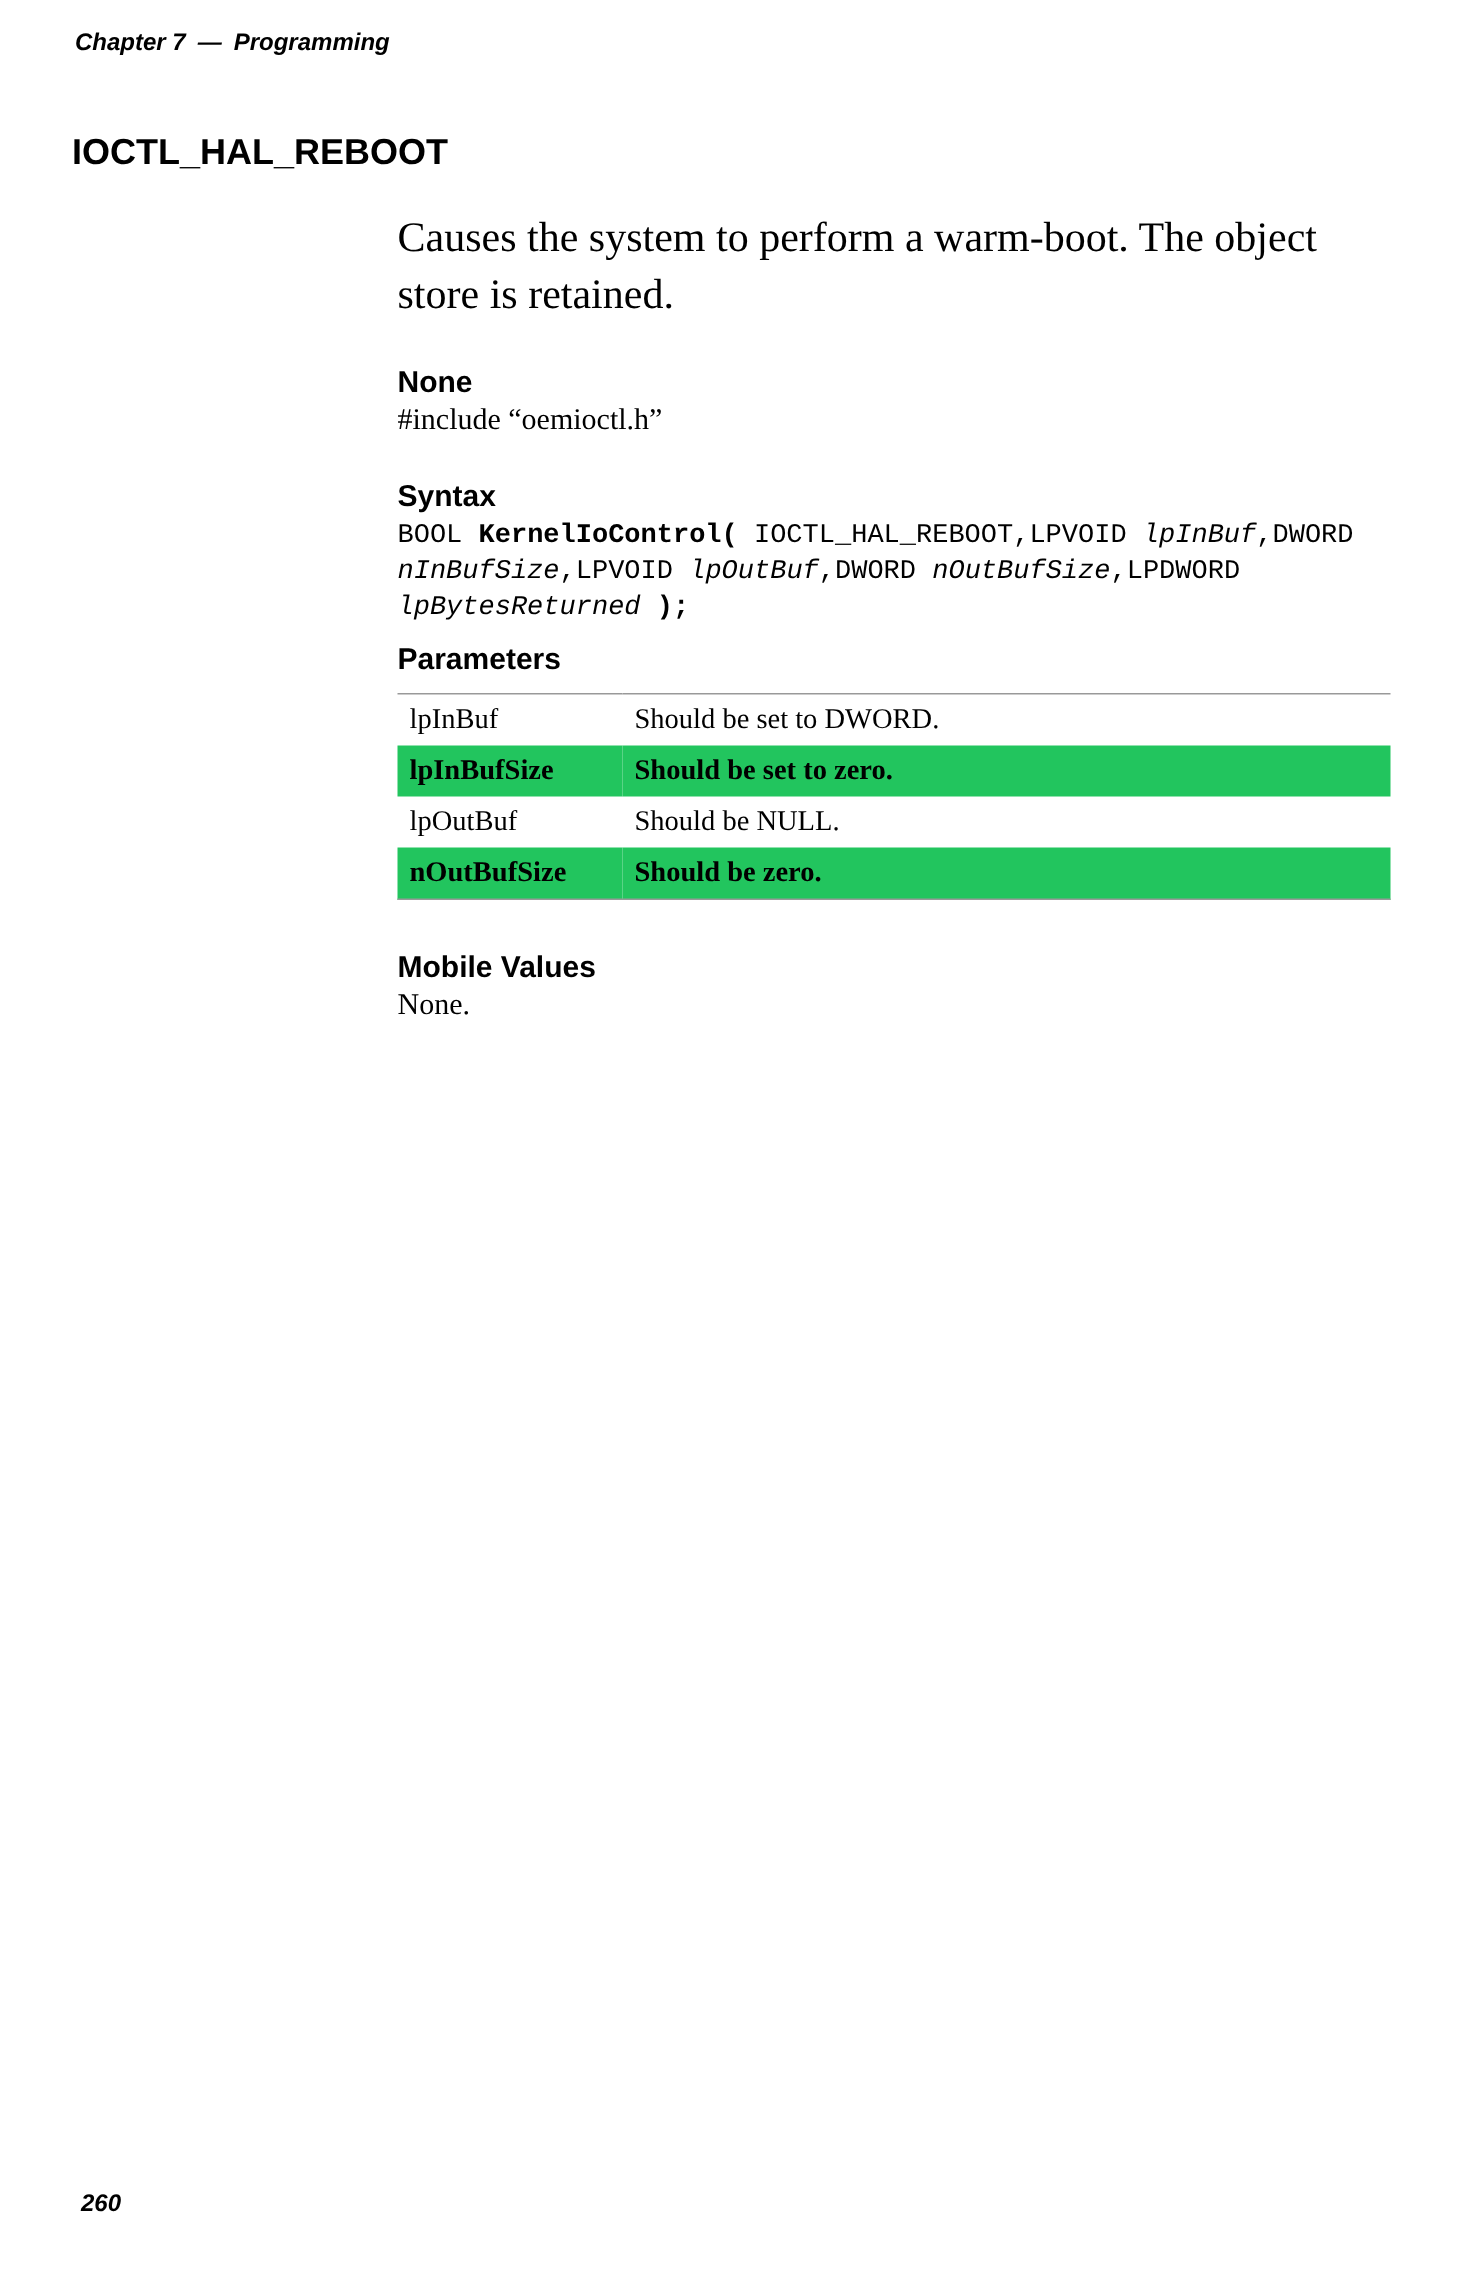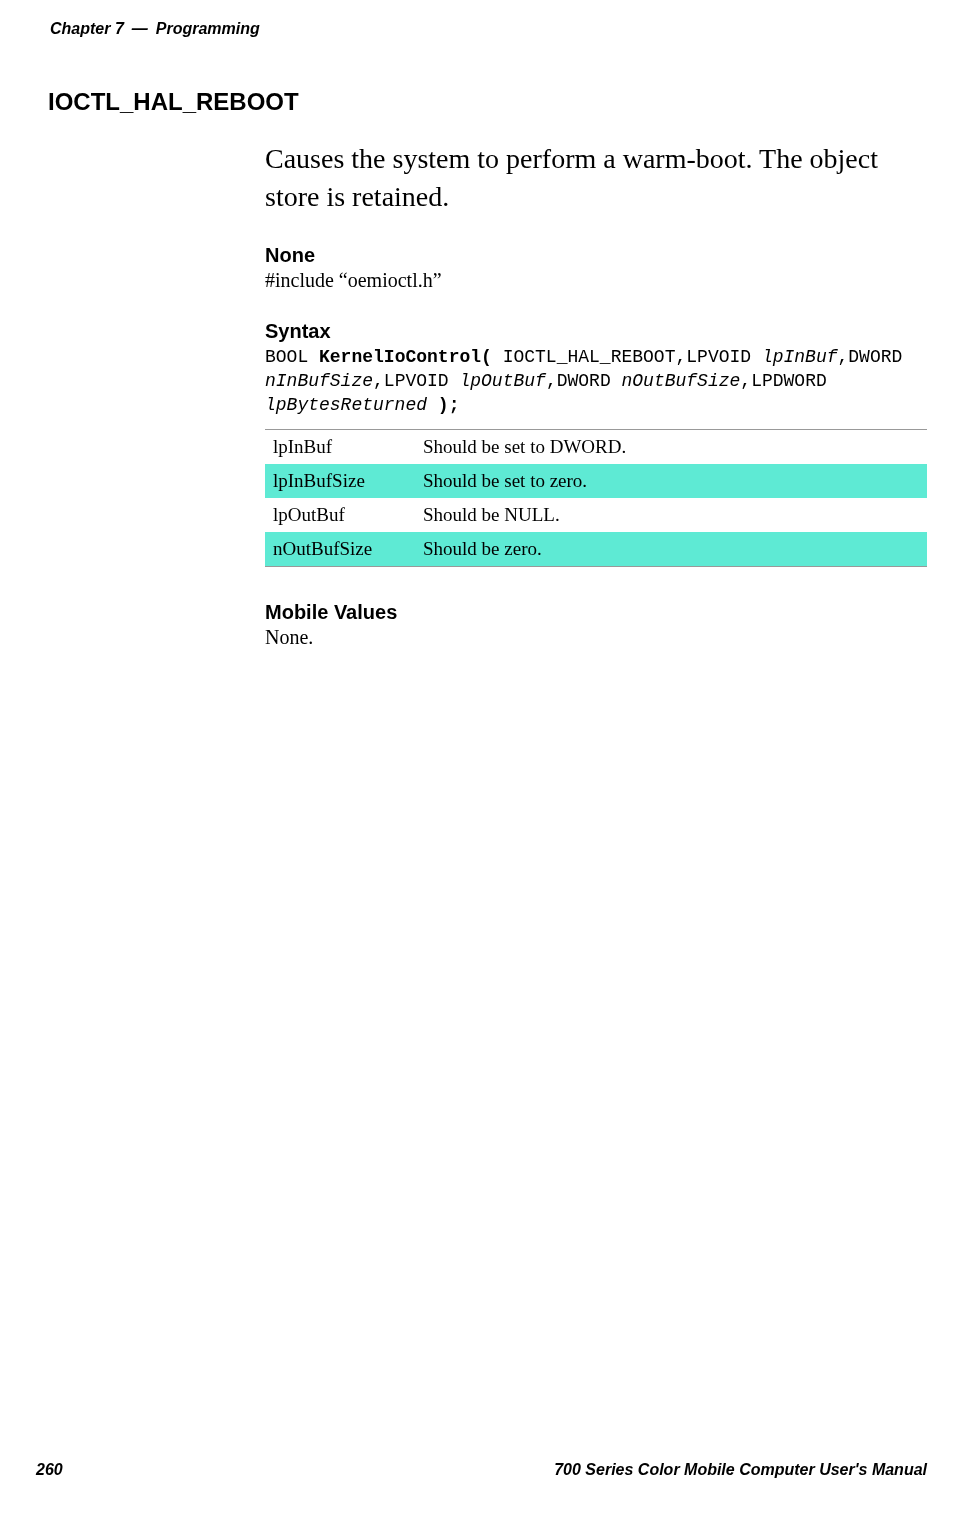--- a/index.html
+++ b/index.html
@@ -90,33 +90,34 @@
     .param-table td {
       padding: 6px 8px;
       font-family: 'Adobe Garamond Pro', Georgia, 'Times New Roman', serif;
       font-size: 19px;
       vertical-align: top;
     }
     .param-table td:first-child {
       width: 150px;
     }
     .param-table tr.alt {
-      background: #5eead4;
+      background: #22c55e;
+      font-weight: bold;
     }
     .none-text {
       font-family: 'Adobe Garamond Pro', Georgia, 'Times New Roman', serif;
       font-size: 20px;
     }
     .page-footer {
       position: absolute;
       bottom: 40px;
-      left: 36px;
+      left: 54px;
       right: 50px;
       display: flex;
-      justify-content: space-between;
+      justify-content: flex-start;
       font-family: Arial, Helvetica, sans-serif;
       font-weight: bold;
       font-style: italic;
       font-size: 16px;
     }
   </style>
 </head>
 <body>
 
 <div class="page-header">
@@ -132,20 +133,21 @@
   <p class="body-text">Causes the system to perform a warm-boot. The object store is retained.</p>
 
   <div class="subsection-title">None</div>
   <div class="include-line">#include “oemioctl.h”</div>
 
   <div class="subsection-title">Syntax</div>
   <div class="syntax-block">
     <span>BOOL </span><span class="bold">KernelIoControl(</span><span> IOCTL_HAL_REBOOT,LPVOID </span><span class="italic">lpInBuf</span><span>,DWORD </span><span class="italic">nInBufSize</span><span>,LPVOID </span><span class="italic">lpOutBuf</span><span>,DWORD </span><span class="italic">nOutBufSize</span><span>,LPDWORD </span><span class="italic">lpBytesReturned</span><span class="bold"> );</span>
   </div>
 
+  <div class="subsection-title">Parameters</div>
   <table class="param-table">
     <tbody>
         <tr>
       <td>lpInBuf</td>
       <td>Should be set to DWORD.</td>
     </tr>
     <tr class="alt">
       <td>lpInBufSize</td>
       <td>Should be set to zero.</td>
     </tr>
@@ -160,14 +162,13 @@
   </tbody>
     </table>
 
   <div class="subsection-title">Mobile Values</div>
   <div class="none-text">None.</div>
 
 </div>
 
 <div class="page-footer">
   <span>260</span>
-  <span>700 Series Color Mobile Computer User's Manual</span>
 </div>
 
 </body></html>

